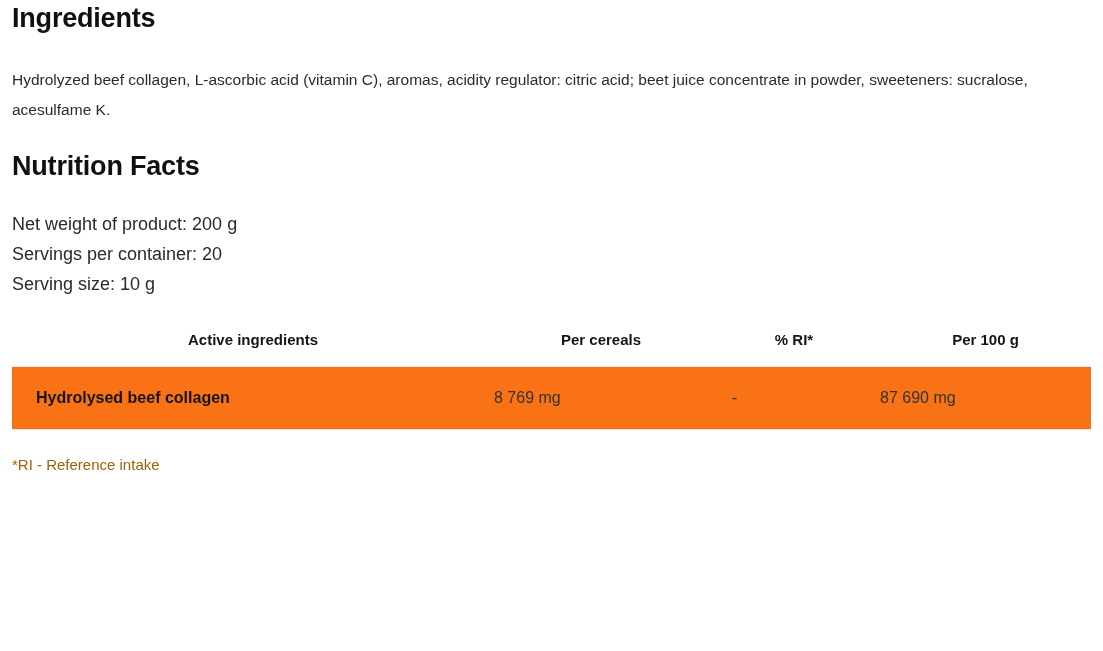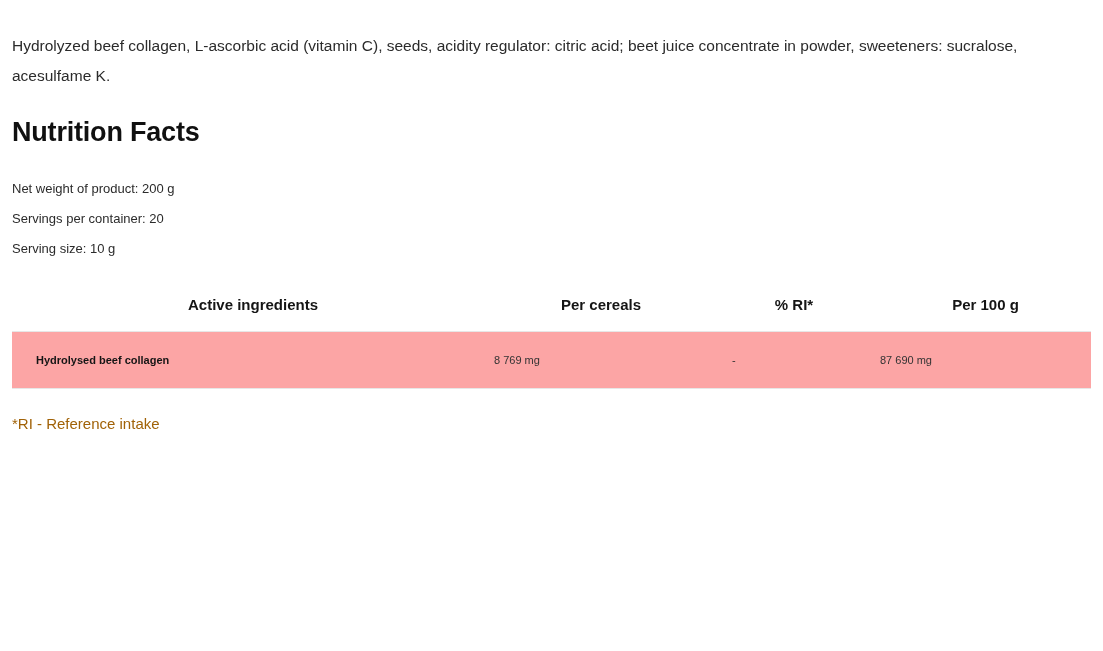--- a/index.html
+++ b/index.html
@@ -45,45 +45,45 @@
   #allergens-paragraph {
     margin-top: 28px;
   }
   #nutrition-title {
     margin-top: 25px;
   }
   .facts-list {
     margin-top: 26px;
   }
   .facts-list div {
-    font-size: 13px;
+    font-size: 18px;
     line-height: 30px;
     color: #2b2b2b;
   }
   table.nutrition-table {
     margin-top: 22px;
     width: 1079px;
     border-collapse: collapse;
     table-layout: fixed;
   }
   table.nutrition-table th {
     text-align: center;
     font-size: 15px;
     font-weight: 700;
     color: #151515;
     padding: 10px 0 18px 24px;
     border: none;
   }
   table.nutrition-table td {
-    font-size: 11px;
+    font-size: 16px;
     color: #333333;
     padding: 22px 0 22px 24px;
     border-top: 1px solid #e7e7e7;
     border-bottom: 1px solid #e7e7e7;
-    background: #fca5a5;
+    background: #f97316;
     vertical-align: middle;
   }
   table.nutrition-table tbody tr td:first-child {
     font-weight: 700;
     color: #151515;
   }
   .col-name  { width: 458px; }
   .col-per   { width: 238px; }
   .col-ri    { width: 148px; }
   .col-100   { width: 235px; }
@@ -92,22 +92,23 @@
     margin-top: 26px;
     font-size: 15px;
     color: #a16207;
   }
 </style>
 </head>
 <body>
 
 <div class="page">
 
+  <h2 class="section-title" id="ingredients-title">Ingredients</h2>
 
-  <p class="body-text" id="ingredients-paragraph">Hydrolyzed beef collagen, L-ascorbic acid (vitamin C), seeds, acidity regulator: citric acid; beet juice concentrate in powder, sweeteners: sucralose, acesulfame K.</p>
+  <p class="body-text" id="ingredients-paragraph">Hydrolyzed beef collagen, L-ascorbic acid (vitamin C), aromas, acidity regulator: citric acid; beet juice concentrate in powder, sweeteners: sucralose, acesulfame K.</p>
 
 
   <h2 class="section-title" id="nutrition-title">Nutrition Facts</h2>
 
   <div class="facts-list">
     <div>Net weight of product: 200 g</div>
     <div>Servings per container: 20</div>
     <div>Serving size: 10 g</div>
   </div>
 

